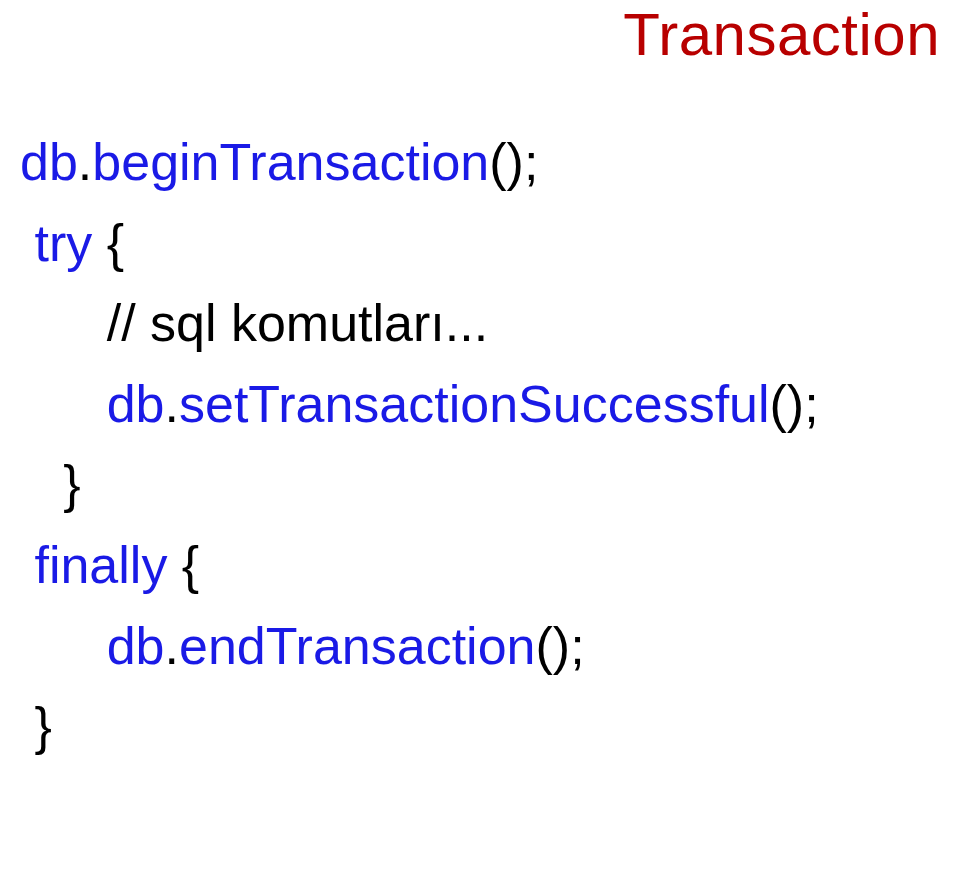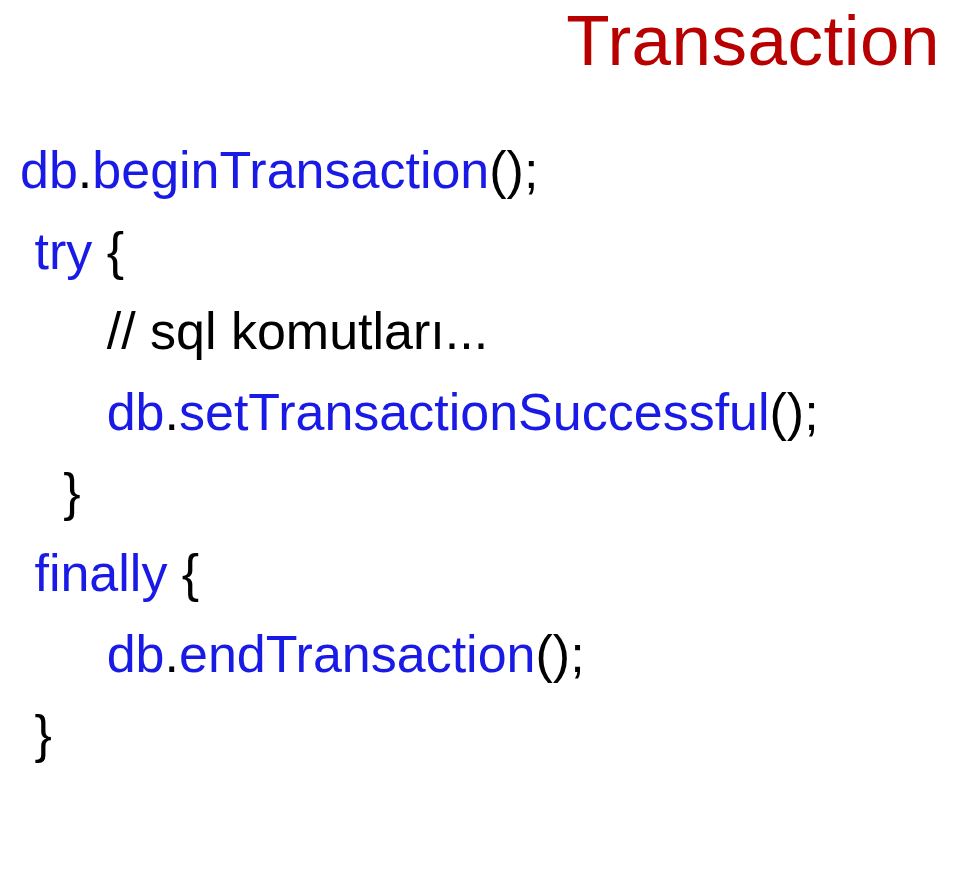--- a/index.html
+++ b/index.html
@@ -13,29 +13,29 @@
     }
     .slide {
       position: relative;
       width: 100%;
       height: 100%;
     }
     .title {
       position: absolute;
       right: 20px;
       top: 0px;
-      font-size: 71px;
+      font-size: 60px;
       color: #b80000;
       font-weight: 400;
       letter-spacing: 0.5px;
     }
     .code-area {
       position: absolute;
       left: 20px;
-      top: 130px;
+      top: 122px;
       font-size: 52px;
       line-height: 1.55;
       white-space: pre;
     }
     .blue { color: #1a1ae6; }
     .black { color: #000000; }
   </style>
 </head>
 <body>
 

